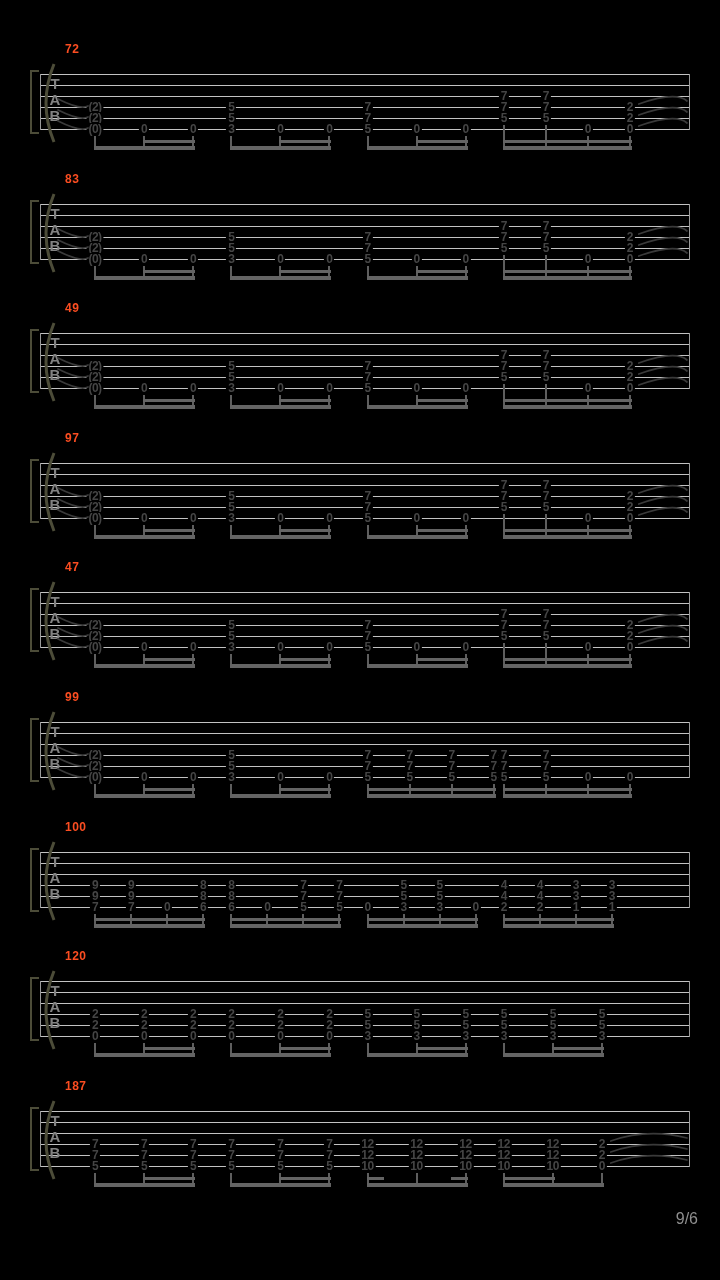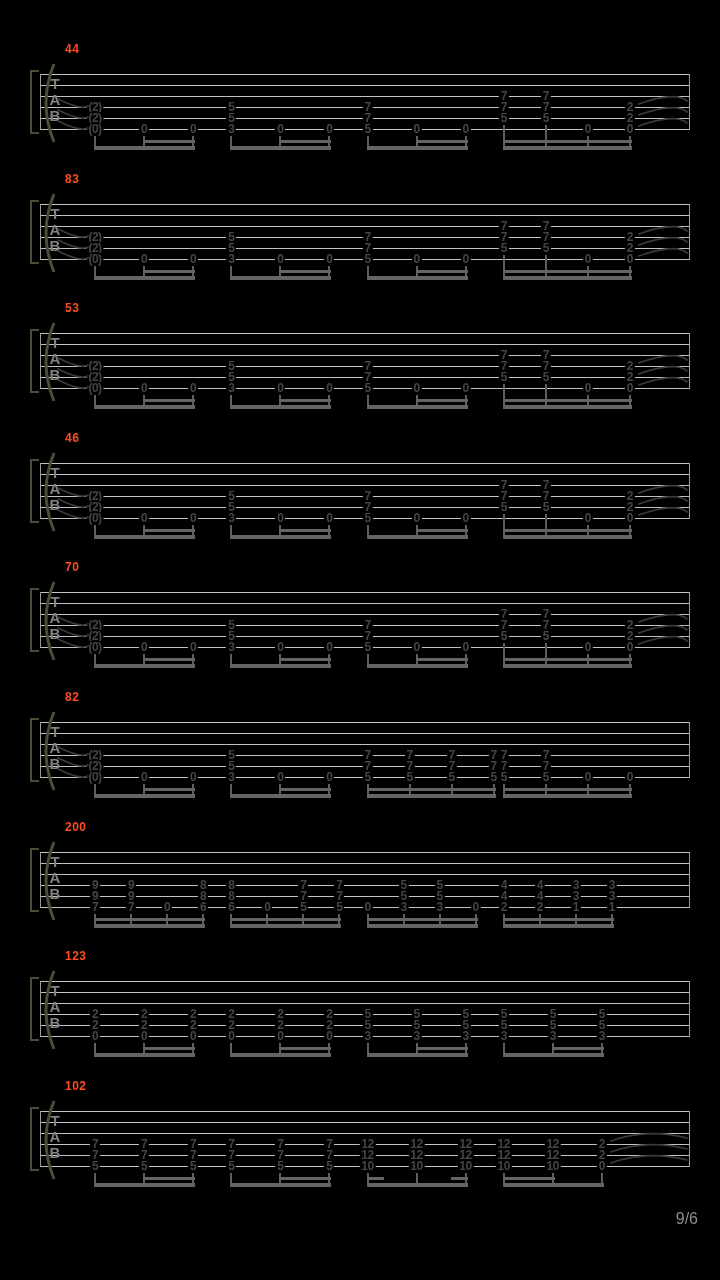--- a/index.html
+++ b/index.html
@@ -6,21 +6,21 @@
             font-family:"Liberation Sans",sans-serif;}
   #score{position:absolute;inset:0;width:720px;height:1280px;background:#000;}
   .page-ind{position:absolute;top:1210px;right:22px;font-size:16px;color:#8e8e8e;}
   svg{position:absolute;overflow:visible;}
 </style>
 </head>
 <body>
 
 <div id="score">
   <div class="page-ind">9/6</div>
-<div style="position: absolute; left: 65px; top: 42px; color: rgb(251, 77, 33); font: bold 12px &quot;Liberation Sans&quot;, sans-serif; letter-spacing: 0.5px;">44</div>
+<div style="position: absolute; left: 65px; top: 42px; color: rgb(251, 77, 33); font: bold 12px &quot;Liberation Sans&quot;, sans-serif; letter-spacing: 0.5px;">72</div>
     <div style="position: absolute; left: 40px; top: 74px; width: 650px; height: 1px; background: rgb(194, 194, 194);"></div>
     <div style="position: absolute; left: 40px; top: 85px; width: 650px; height: 1px; background: rgb(194, 194, 194);"></div>
     <div style="position: absolute; left: 40px; top: 96px; width: 650px; height: 1px; background: rgb(194, 194, 194);"></div>
     <div style="position: absolute; left: 40px; top: 107px; width: 650px; height: 1px; background: rgb(194, 194, 194);"></div>
     <div style="position: absolute; left: 40px; top: 118px; width: 650px; height: 1px; background: rgb(194, 194, 194);"></div>
     <div style="position: absolute; left: 40px; top: 129px; width: 650px; height: 1px; background: rgb(194, 194, 194);"></div>
     <div style="position: absolute; left: 40px; top: 74px; width: 1px; height: 56px; background: rgb(154, 154, 154);"></div>
     <div style="position: absolute; left: 689px; top: 74px; width: 1px; height: 56px; background: rgb(154, 154, 154);"></div>
     <div style="position: absolute; left: 30px; top: 72px; width: 2px; height: 60px; background: rgb(76, 76, 56);"></div>
     <div style="position: absolute; left: 30px; top: 70px; width: 9px; height: 2px; background: rgb(76, 76, 56);"></div>
@@ -150,21 +150,21 @@
     <div style="position: absolute; left: 502.75px; top: 276px; width: 129px; height: 4px; background: rgb(100, 100, 100);"></div>
     <div style="position: absolute; left: 502.75px; top: 270px; width: 129px; height: 3px; background: rgb(100, 100, 100);"></div>
     <svg width="720" height="90" style="left: 0px; top: 184px;">
       <path d="M 58 45 Q 80 56 88 52" stroke="#3a3a3a" stroke-width="1.7" fill="none" stroke-linecap="round"></path>
       <path d="M 58 56 Q 80 67 88 63" stroke="#3a3a3a" stroke-width="1.7" fill="none" stroke-linecap="round"></path>
       <path d="M 58 67 Q 80 78 88 74" stroke="#3a3a3a" stroke-width="1.7" fill="none" stroke-linecap="round"></path>
       <path d="M 638.75 50 Q 675.75 37 687 47" stroke="#3a3a3a" stroke-width="1.7" fill="none" stroke-linecap="round"></path>
       <path d="M 638.75 61 Q 675.75 48 687 58" stroke="#3a3a3a" stroke-width="1.7" fill="none" stroke-linecap="round"></path>
       <path d="M 638.75 72 Q 675.75 59 687 69" stroke="#3a3a3a" stroke-width="1.7" fill="none" stroke-linecap="round"></path>
     </svg>
-    <div style="position: absolute; left: 65px; top: 301px; color: rgb(251, 77, 33); font: bold 12px &quot;Liberation Sans&quot;, sans-serif; letter-spacing: 0.5px;">53</div>
+    <div style="position: absolute; left: 65px; top: 301px; color: rgb(251, 77, 33); font: bold 12px &quot;Liberation Sans&quot;, sans-serif; letter-spacing: 0.5px;">49</div>
     <div style="position: absolute; left: 40px; top: 333px; width: 650px; height: 1px; background: rgb(194, 194, 194);"></div>
     <div style="position: absolute; left: 40px; top: 344px; width: 650px; height: 1px; background: rgb(194, 194, 194);"></div>
     <div style="position: absolute; left: 40px; top: 355px; width: 650px; height: 1px; background: rgb(194, 194, 194);"></div>
     <div style="position: absolute; left: 40px; top: 366px; width: 650px; height: 1px; background: rgb(194, 194, 194);"></div>
     <div style="position: absolute; left: 40px; top: 377px; width: 650px; height: 1px; background: rgb(194, 194, 194);"></div>
     <div style="position: absolute; left: 40px; top: 388px; width: 650px; height: 1px; background: rgb(194, 194, 194);"></div>
     <div style="position: absolute; left: 40px; top: 333px; width: 1px; height: 56px; background: rgb(154, 154, 154);"></div>
     <div style="position: absolute; left: 689px; top: 333px; width: 1px; height: 56px; background: rgb(154, 154, 154);"></div>
     <div style="position: absolute; left: 30px; top: 331px; width: 2px; height: 60px; background: rgb(76, 76, 56);"></div>
     <div style="position: absolute; left: 30px; top: 329px; width: 9px; height: 2px; background: rgb(76, 76, 56);"></div>
@@ -222,21 +222,21 @@
     <div style="position: absolute; left: 502.75px; top: 405px; width: 129px; height: 4px; background: rgb(100, 100, 100);"></div>
     <div style="position: absolute; left: 502.75px; top: 399px; width: 129px; height: 3px; background: rgb(100, 100, 100);"></div>
     <svg width="720" height="90" style="left: 0px; top: 313px;">
       <path d="M 58 45 Q 80 56 88 52" stroke="#3a3a3a" stroke-width="1.7" fill="none" stroke-linecap="round"></path>
       <path d="M 58 56 Q 80 67 88 63" stroke="#3a3a3a" stroke-width="1.7" fill="none" stroke-linecap="round"></path>
       <path d="M 58 67 Q 80 78 88 74" stroke="#3a3a3a" stroke-width="1.7" fill="none" stroke-linecap="round"></path>
       <path d="M 638.75 50 Q 675.75 37 687 47" stroke="#3a3a3a" stroke-width="1.7" fill="none" stroke-linecap="round"></path>
       <path d="M 638.75 61 Q 675.75 48 687 58" stroke="#3a3a3a" stroke-width="1.7" fill="none" stroke-linecap="round"></path>
       <path d="M 638.75 72 Q 675.75 59 687 69" stroke="#3a3a3a" stroke-width="1.7" fill="none" stroke-linecap="round"></path>
     </svg>
-    <div style="position: absolute; left: 65px; top: 431px; color: rgb(251, 77, 33); font: bold 12px &quot;Liberation Sans&quot;, sans-serif; letter-spacing: 0.5px;">46</div>
+    <div style="position: absolute; left: 65px; top: 431px; color: rgb(251, 77, 33); font: bold 12px &quot;Liberation Sans&quot;, sans-serif; letter-spacing: 0.5px;">97</div>
     <div style="position: absolute; left: 40px; top: 463px; width: 650px; height: 1px; background: rgb(194, 194, 194);"></div>
     <div style="position: absolute; left: 40px; top: 474px; width: 650px; height: 1px; background: rgb(194, 194, 194);"></div>
     <div style="position: absolute; left: 40px; top: 485px; width: 650px; height: 1px; background: rgb(194, 194, 194);"></div>
     <div style="position: absolute; left: 40px; top: 496px; width: 650px; height: 1px; background: rgb(194, 194, 194);"></div>
     <div style="position: absolute; left: 40px; top: 507px; width: 650px; height: 1px; background: rgb(194, 194, 194);"></div>
     <div style="position: absolute; left: 40px; top: 518px; width: 650px; height: 1px; background: rgb(194, 194, 194);"></div>
     <div style="position: absolute; left: 40px; top: 463px; width: 1px; height: 56px; background: rgb(154, 154, 154);"></div>
     <div style="position: absolute; left: 689px; top: 463px; width: 1px; height: 56px; background: rgb(154, 154, 154);"></div>
     <div style="position: absolute; left: 30px; top: 461px; width: 2px; height: 60px; background: rgb(76, 76, 56);"></div>
     <div style="position: absolute; left: 30px; top: 459px; width: 9px; height: 2px; background: rgb(76, 76, 56);"></div>
@@ -294,21 +294,21 @@
     <div style="position: absolute; left: 502.75px; top: 535px; width: 129px; height: 4px; background: rgb(100, 100, 100);"></div>
     <div style="position: absolute; left: 502.75px; top: 529px; width: 129px; height: 3px; background: rgb(100, 100, 100);"></div>
     <svg width="720" height="90" style="left: 0px; top: 443px;">
       <path d="M 58 45 Q 80 56 88 52" stroke="#3a3a3a" stroke-width="1.7" fill="none" stroke-linecap="round"></path>
       <path d="M 58 56 Q 80 67 88 63" stroke="#3a3a3a" stroke-width="1.7" fill="none" stroke-linecap="round"></path>
       <path d="M 58 67 Q 80 78 88 74" stroke="#3a3a3a" stroke-width="1.7" fill="none" stroke-linecap="round"></path>
       <path d="M 638.75 50 Q 675.75 37 687 47" stroke="#3a3a3a" stroke-width="1.7" fill="none" stroke-linecap="round"></path>
       <path d="M 638.75 61 Q 675.75 48 687 58" stroke="#3a3a3a" stroke-width="1.7" fill="none" stroke-linecap="round"></path>
       <path d="M 638.75 72 Q 675.75 59 687 69" stroke="#3a3a3a" stroke-width="1.7" fill="none" stroke-linecap="round"></path>
     </svg>
-    <div style="position: absolute; left: 65px; top: 560px; color: rgb(251, 77, 33); font: bold 12px &quot;Liberation Sans&quot;, sans-serif; letter-spacing: 0.5px;">70</div>
+    <div style="position: absolute; left: 65px; top: 560px; color: rgb(251, 77, 33); font: bold 12px &quot;Liberation Sans&quot;, sans-serif; letter-spacing: 0.5px;">47</div>
     <div style="position: absolute; left: 40px; top: 592px; width: 650px; height: 1px; background: rgb(194, 194, 194);"></div>
     <div style="position: absolute; left: 40px; top: 603px; width: 650px; height: 1px; background: rgb(194, 194, 194);"></div>
     <div style="position: absolute; left: 40px; top: 614px; width: 650px; height: 1px; background: rgb(194, 194, 194);"></div>
     <div style="position: absolute; left: 40px; top: 625px; width: 650px; height: 1px; background: rgb(194, 194, 194);"></div>
     <div style="position: absolute; left: 40px; top: 636px; width: 650px; height: 1px; background: rgb(194, 194, 194);"></div>
     <div style="position: absolute; left: 40px; top: 647px; width: 650px; height: 1px; background: rgb(194, 194, 194);"></div>
     <div style="position: absolute; left: 40px; top: 592px; width: 1px; height: 56px; background: rgb(154, 154, 154);"></div>
     <div style="position: absolute; left: 689px; top: 592px; width: 1px; height: 56px; background: rgb(154, 154, 154);"></div>
     <div style="position: absolute; left: 30px; top: 590px; width: 2px; height: 60px; background: rgb(76, 76, 56);"></div>
     <div style="position: absolute; left: 30px; top: 588px; width: 9px; height: 2px; background: rgb(76, 76, 56);"></div>
@@ -366,21 +366,21 @@
     <div style="position: absolute; left: 502.75px; top: 664px; width: 129px; height: 4px; background: rgb(100, 100, 100);"></div>
     <div style="position: absolute; left: 502.75px; top: 658px; width: 129px; height: 3px; background: rgb(100, 100, 100);"></div>
     <svg width="720" height="90" style="left: 0px; top: 572px;">
       <path d="M 58 45 Q 80 56 88 52" stroke="#3a3a3a" stroke-width="1.7" fill="none" stroke-linecap="round"></path>
       <path d="M 58 56 Q 80 67 88 63" stroke="#3a3a3a" stroke-width="1.7" fill="none" stroke-linecap="round"></path>
       <path d="M 58 67 Q 80 78 88 74" stroke="#3a3a3a" stroke-width="1.7" fill="none" stroke-linecap="round"></path>
       <path d="M 638.75 50 Q 675.75 37 687 47" stroke="#3a3a3a" stroke-width="1.7" fill="none" stroke-linecap="round"></path>
       <path d="M 638.75 61 Q 675.75 48 687 58" stroke="#3a3a3a" stroke-width="1.7" fill="none" stroke-linecap="round"></path>
       <path d="M 638.75 72 Q 675.75 59 687 69" stroke="#3a3a3a" stroke-width="1.7" fill="none" stroke-linecap="round"></path>
     </svg>
-    <div style="position: absolute; left: 65px; top: 690px; color: rgb(251, 77, 33); font: bold 12px &quot;Liberation Sans&quot;, sans-serif; letter-spacing: 0.5px;">82</div>
+    <div style="position: absolute; left: 65px; top: 690px; color: rgb(251, 77, 33); font: bold 12px &quot;Liberation Sans&quot;, sans-serif; letter-spacing: 0.5px;">99</div>
     <div style="position: absolute; left: 40px; top: 722px; width: 650px; height: 1px; background: rgb(194, 194, 194);"></div>
     <div style="position: absolute; left: 40px; top: 733px; width: 650px; height: 1px; background: rgb(194, 194, 194);"></div>
     <div style="position: absolute; left: 40px; top: 744px; width: 650px; height: 1px; background: rgb(194, 194, 194);"></div>
     <div style="position: absolute; left: 40px; top: 755px; width: 650px; height: 1px; background: rgb(194, 194, 194);"></div>
     <div style="position: absolute; left: 40px; top: 766px; width: 650px; height: 1px; background: rgb(194, 194, 194);"></div>
     <div style="position: absolute; left: 40px; top: 777px; width: 650px; height: 1px; background: rgb(194, 194, 194);"></div>
     <div style="position: absolute; left: 40px; top: 722px; width: 1px; height: 56px; background: rgb(154, 154, 154);"></div>
     <div style="position: absolute; left: 689px; top: 722px; width: 1px; height: 56px; background: rgb(154, 154, 154);"></div>
     <div style="position: absolute; left: 30px; top: 720px; width: 2px; height: 60px; background: rgb(76, 76, 56);"></div>
     <div style="position: absolute; left: 30px; top: 718px; width: 9px; height: 2px; background: rgb(76, 76, 56);"></div>
@@ -441,21 +441,21 @@
     <div style="position: absolute; left: 586.75px; top: 784px; width: 2px; height: 14px; background: rgb(94, 94, 94);"></div>
     <div style="position: absolute; left: 629.75px; top: 771px; transform: translateX(-50%); color: rgb(69, 69, 69); font: bold 12px / 12px &quot;Liberation Sans&quot;, sans-serif; background: rgb(0, 0, 0); padding: 0px 2px; letter-spacing: -0.5px; white-space: nowrap;">0</div>
     <div style="position: absolute; left: 628.75px; top: 784px; width: 2px; height: 14px; background: rgb(94, 94, 94);"></div>
     <div style="position: absolute; left: 502.75px; top: 794px; width: 129px; height: 4px; background: rgb(100, 100, 100);"></div>
     <div style="position: absolute; left: 502.75px; top: 788px; width: 129px; height: 3px; background: rgb(100, 100, 100);"></div>
     <svg width="720" height="90" style="left: 0px; top: 702px;">
       <path d="M 58 45 Q 80 56 88 52" stroke="#3a3a3a" stroke-width="1.7" fill="none" stroke-linecap="round"></path>
       <path d="M 58 56 Q 80 67 88 63" stroke="#3a3a3a" stroke-width="1.7" fill="none" stroke-linecap="round"></path>
       <path d="M 58 67 Q 80 78 88 74" stroke="#3a3a3a" stroke-width="1.7" fill="none" stroke-linecap="round"></path>
     </svg>
-    <div style="position: absolute; left: 65px; top: 820px; color: rgb(251, 77, 33); font: bold 12px &quot;Liberation Sans&quot;, sans-serif; letter-spacing: 0.5px;">200</div>
+    <div style="position: absolute; left: 65px; top: 820px; color: rgb(251, 77, 33); font: bold 12px &quot;Liberation Sans&quot;, sans-serif; letter-spacing: 0.5px;">100</div>
     <div style="position: absolute; left: 40px; top: 852px; width: 650px; height: 1px; background: rgb(194, 194, 194);"></div>
     <div style="position: absolute; left: 40px; top: 863px; width: 650px; height: 1px; background: rgb(194, 194, 194);"></div>
     <div style="position: absolute; left: 40px; top: 874px; width: 650px; height: 1px; background: rgb(194, 194, 194);"></div>
     <div style="position: absolute; left: 40px; top: 885px; width: 650px; height: 1px; background: rgb(194, 194, 194);"></div>
     <div style="position: absolute; left: 40px; top: 896px; width: 650px; height: 1px; background: rgb(194, 194, 194);"></div>
     <div style="position: absolute; left: 40px; top: 907px; width: 650px; height: 1px; background: rgb(194, 194, 194);"></div>
     <div style="position: absolute; left: 40px; top: 852px; width: 1px; height: 56px; background: rgb(154, 154, 154);"></div>
     <div style="position: absolute; left: 689px; top: 852px; width: 1px; height: 56px; background: rgb(154, 154, 154);"></div>
     <div style="position: absolute; left: 30px; top: 850px; width: 2px; height: 60px; background: rgb(76, 76, 56);"></div>
     <div style="position: absolute; left: 30px; top: 848px; width: 9px; height: 2px; background: rgb(76, 76, 56);"></div>
@@ -523,21 +523,21 @@
     <div style="position: absolute; left: 575.75px; top: 879px; transform: translateX(-50%); color: rgb(69, 69, 69); font: bold 12px / 12px &quot;Liberation Sans&quot;, sans-serif; background: rgb(0, 0, 0); padding: 0px 2px; letter-spacing: -0.5px; white-space: nowrap;">3</div>
     <div style="position: absolute; left: 575.75px; top: 890px; transform: translateX(-50%); color: rgb(69, 69, 69); font: bold 12px / 12px &quot;Liberation Sans&quot;, sans-serif; background: rgb(0, 0, 0); padding: 0px 2px; letter-spacing: -0.5px; white-space: nowrap;">3</div>
     <div style="position: absolute; left: 575.75px; top: 901px; transform: translateX(-50%); color: rgb(69, 69, 69); font: bold 12px / 12px &quot;Liberation Sans&quot;, sans-serif; background: rgb(0, 0, 0); padding: 0px 2px; letter-spacing: -0.5px; white-space: nowrap;">1</div>
     <div style="position: absolute; left: 574.75px; top: 914px; width: 2px; height: 14px; background: rgb(94, 94, 94);"></div>
     <div style="position: absolute; left: 611.75px; top: 879px; transform: translateX(-50%); color: rgb(69, 69, 69); font: bold 12px / 12px &quot;Liberation Sans&quot;, sans-serif; background: rgb(0, 0, 0); padding: 0px 2px; letter-spacing: -0.5px; white-space: nowrap;">3</div>
     <div style="position: absolute; left: 611.75px; top: 890px; transform: translateX(-50%); color: rgb(69, 69, 69); font: bold 12px / 12px &quot;Liberation Sans&quot;, sans-serif; background: rgb(0, 0, 0); padding: 0px 2px; letter-spacing: -0.5px; white-space: nowrap;">3</div>
     <div style="position: absolute; left: 611.75px; top: 901px; transform: translateX(-50%); color: rgb(69, 69, 69); font: bold 12px / 12px &quot;Liberation Sans&quot;, sans-serif; background: rgb(0, 0, 0); padding: 0px 2px; letter-spacing: -0.5px; white-space: nowrap;">1</div>
     <div style="position: absolute; left: 610.75px; top: 914px; width: 2px; height: 14px; background: rgb(94, 94, 94);"></div>
     <div style="position: absolute; left: 502.75px; top: 924px; width: 111px; height: 4px; background: rgb(100, 100, 100);"></div>
     <div style="position: absolute; left: 502.75px; top: 918px; width: 111px; height: 3px; background: rgb(100, 100, 100);"></div>
-    <div style="position: absolute; left: 65px; top: 949px; color: rgb(251, 77, 33); font: bold 12px &quot;Liberation Sans&quot;, sans-serif; letter-spacing: 0.5px;">123</div>
+    <div style="position: absolute; left: 65px; top: 949px; color: rgb(251, 77, 33); font: bold 12px &quot;Liberation Sans&quot;, sans-serif; letter-spacing: 0.5px;">120</div>
     <div style="position: absolute; left: 40px; top: 981px; width: 650px; height: 1px; background: rgb(194, 194, 194);"></div>
     <div style="position: absolute; left: 40px; top: 992px; width: 650px; height: 1px; background: rgb(194, 194, 194);"></div>
     <div style="position: absolute; left: 40px; top: 1003px; width: 650px; height: 1px; background: rgb(194, 194, 194);"></div>
     <div style="position: absolute; left: 40px; top: 1014px; width: 650px; height: 1px; background: rgb(194, 194, 194);"></div>
     <div style="position: absolute; left: 40px; top: 1025px; width: 650px; height: 1px; background: rgb(194, 194, 194);"></div>
     <div style="position: absolute; left: 40px; top: 1036px; width: 650px; height: 1px; background: rgb(194, 194, 194);"></div>
     <div style="position: absolute; left: 40px; top: 981px; width: 1px; height: 56px; background: rgb(154, 154, 154);"></div>
     <div style="position: absolute; left: 689px; top: 981px; width: 1px; height: 56px; background: rgb(154, 154, 154);"></div>
     <div style="position: absolute; left: 30px; top: 979px; width: 2px; height: 60px; background: rgb(76, 76, 56);"></div>
     <div style="position: absolute; left: 30px; top: 977px; width: 9px; height: 2px; background: rgb(76, 76, 56);"></div>
@@ -597,21 +597,21 @@
     <div style="position: absolute; left: 552.75px; top: 1008px; transform: translateX(-50%); color: rgb(69, 69, 69); font: bold 12px / 12px &quot;Liberation Sans&quot;, sans-serif; background: rgb(0, 0, 0); padding: 0px 2px; letter-spacing: -0.5px; white-space: nowrap;">5</div>
     <div style="position: absolute; left: 552.75px; top: 1019px; transform: translateX(-50%); color: rgb(69, 69, 69); font: bold 12px / 12px &quot;Liberation Sans&quot;, sans-serif; background: rgb(0, 0, 0); padding: 0px 2px; letter-spacing: -0.5px; white-space: nowrap;">5</div>
     <div style="position: absolute; left: 552.75px; top: 1030px; transform: translateX(-50%); color: rgb(69, 69, 69); font: bold 12px / 12px &quot;Liberation Sans&quot;, sans-serif; background: rgb(0, 0, 0); padding: 0px 2px; letter-spacing: -0.5px; white-space: nowrap;">3</div>
     <div style="position: absolute; left: 551.75px; top: 1043px; width: 2px; height: 14px; background: rgb(94, 94, 94);"></div>
     <div style="position: absolute; left: 601.75px; top: 1008px; transform: translateX(-50%); color: rgb(69, 69, 69); font: bold 12px / 12px &quot;Liberation Sans&quot;, sans-serif; background: rgb(0, 0, 0); padding: 0px 2px; letter-spacing: -0.5px; white-space: nowrap;">5</div>
     <div style="position: absolute; left: 601.75px; top: 1019px; transform: translateX(-50%); color: rgb(69, 69, 69); font: bold 12px / 12px &quot;Liberation Sans&quot;, sans-serif; background: rgb(0, 0, 0); padding: 0px 2px; letter-spacing: -0.5px; white-space: nowrap;">5</div>
     <div style="position: absolute; left: 601.75px; top: 1030px; transform: translateX(-50%); color: rgb(69, 69, 69); font: bold 12px / 12px &quot;Liberation Sans&quot;, sans-serif; background: rgb(0, 0, 0); padding: 0px 2px; letter-spacing: -0.5px; white-space: nowrap;">3</div>
     <div style="position: absolute; left: 600.75px; top: 1043px; width: 2px; height: 14px; background: rgb(94, 94, 94);"></div>
     <div style="position: absolute; left: 502.75px; top: 1053px; width: 101px; height: 4px; background: rgb(100, 100, 100);"></div>
     <div style="position: absolute; left: 551.75px; top: 1047px; width: 52px; height: 3px; background: rgb(100, 100, 100);"></div>
-    <div style="position: absolute; left: 65px; top: 1079px; color: rgb(251, 77, 33); font: bold 12px &quot;Liberation Sans&quot;, sans-serif; letter-spacing: 0.5px;">102</div>
+    <div style="position: absolute; left: 65px; top: 1079px; color: rgb(251, 77, 33); font: bold 12px &quot;Liberation Sans&quot;, sans-serif; letter-spacing: 0.5px;">187</div>
     <div style="position: absolute; left: 40px; top: 1111px; width: 650px; height: 1px; background: rgb(194, 194, 194);"></div>
     <div style="position: absolute; left: 40px; top: 1122px; width: 650px; height: 1px; background: rgb(194, 194, 194);"></div>
     <div style="position: absolute; left: 40px; top: 1133px; width: 650px; height: 1px; background: rgb(194, 194, 194);"></div>
     <div style="position: absolute; left: 40px; top: 1144px; width: 650px; height: 1px; background: rgb(194, 194, 194);"></div>
     <div style="position: absolute; left: 40px; top: 1155px; width: 650px; height: 1px; background: rgb(194, 194, 194);"></div>
     <div style="position: absolute; left: 40px; top: 1166px; width: 650px; height: 1px; background: rgb(194, 194, 194);"></div>
     <div style="position: absolute; left: 40px; top: 1111px; width: 1px; height: 56px; background: rgb(154, 154, 154);"></div>
     <div style="position: absolute; left: 689px; top: 1111px; width: 1px; height: 56px; background: rgb(154, 154, 154);"></div>
     <div style="position: absolute; left: 30px; top: 1109px; width: 2px; height: 60px; background: rgb(76, 76, 56);"></div>
     <div style="position: absolute; left: 30px; top: 1107px; width: 9px; height: 2px; background: rgb(76, 76, 56);"></div>

